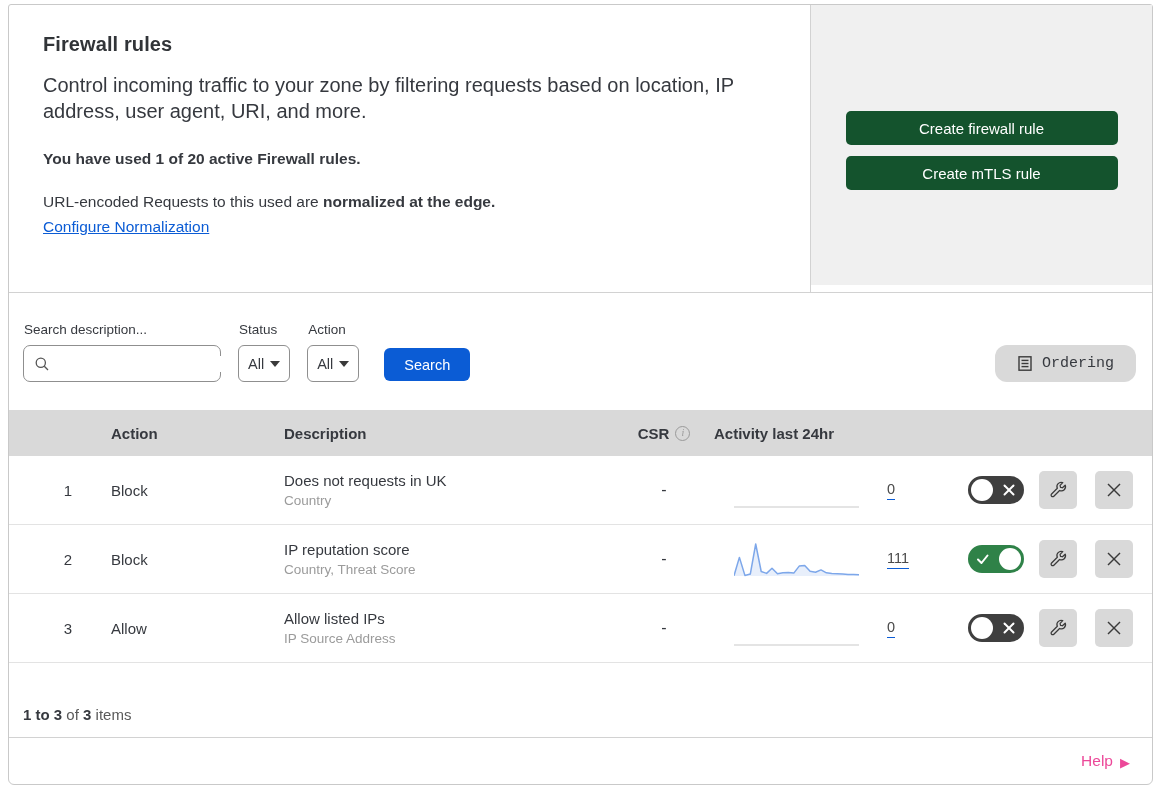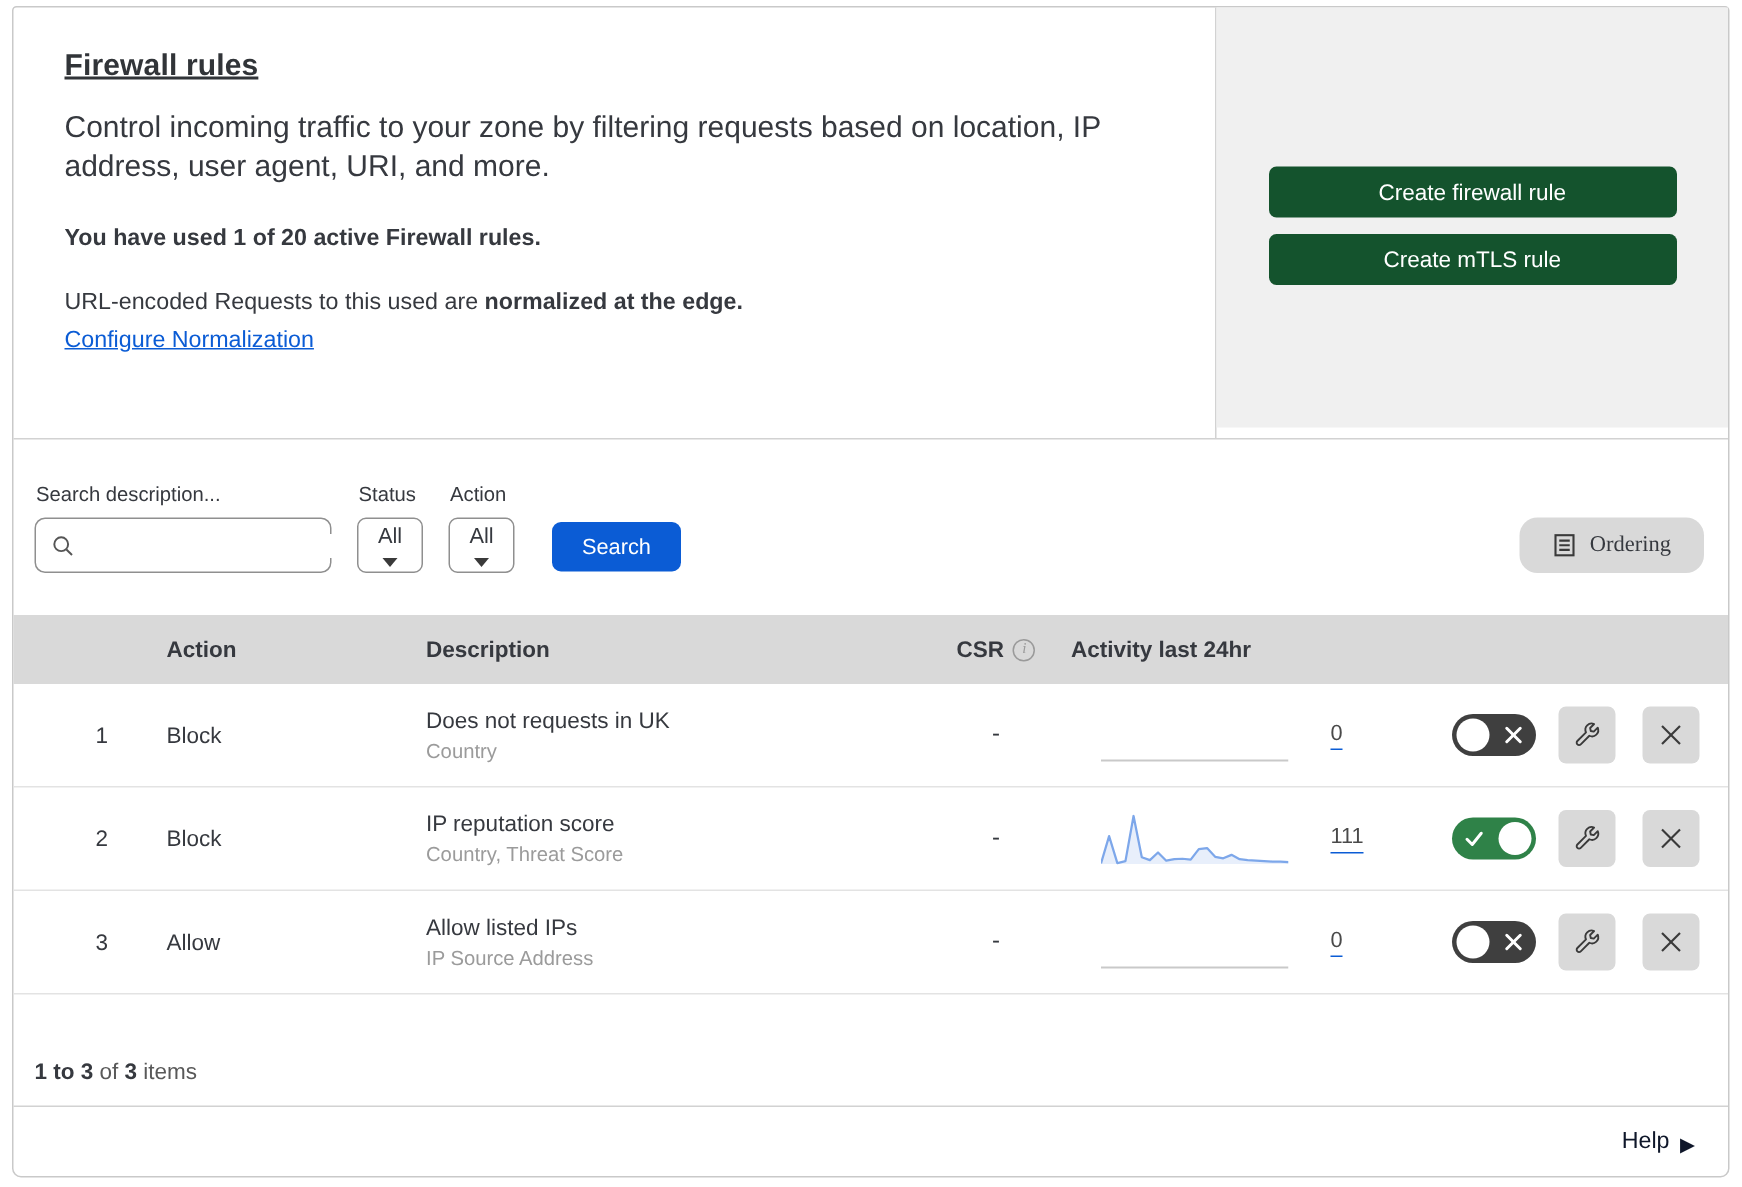--- a/index.html
+++ b/index.html
@@ -13,21 +13,21 @@
     border: 1px solid #c9c9c9;
     border-radius: 3px 3px 6px 6px;
     background: #fff;
     display: flex;
     flex-direction: column;
   }
 
   
   .top { display: flex; height: 289px; border-bottom: 1px solid #d2d2d2; }
   .intro { flex: 1; border-right: 1px solid #d2d2d2; padding: 28px 40px 0 34px; }
-  .intro h1 { font-size: 20px; font-weight: 600; letter-spacing: .1px; color: #313438; text-decoration: underline; }
+  .intro h1 { font-size: 20px; font-weight: 600; letter-spacing: .1px; color: #313438; }
   .intro .descr { margin-top: 16px; font-size: 20px; line-height: 26px; max-width: 720px; }
   .intro .usage { margin-top: 26px; font-size: 15.5px; font-weight: 700; }
   .intro .norm { margin-top: 25px; font-size: 15.5px; }
   .intro .norm b { font-weight: 700; }
   .link { color: #0b5cd5; text-decoration: underline; cursor: pointer; }
   .intro .norm-link { display: inline-block; margin-top: 7px; font-size: 15.5px; }
 
   .side-panel { width: 341px; background: #f0f0f0; margin-bottom: 7px; padding-top: 106px; }
   .btn-primary {
     display: block; width: 272px; height: 34px; margin: 0 auto 11px auto;
@@ -40,32 +40,32 @@
   .fgroup { display: flex; flex-direction: column; margin-right: 17px; }
   .flabel { font-size: 13.5px; color: #36393f; margin-bottom: 8px; padding-left: 1px; }
   .search-box {
     width: 198px; height: 37px; border: 1px solid #8f8f8f; border-radius: 7px;
     display: flex; align-items: center; padding: 0 10px; background: #fff;
   }
   .search-box input { border: none; outline: none; flex: 1; font-size: 14px; margin-left: 8px; font-family: "Liberation Sans", sans-serif; }
   .select-box {
     min-width: 44px; height: 37px; border: 1px solid #8f8f8f; border-radius: 6px;
     display: flex; align-items: center; justify-content: center; gap: 6px;
-    padding: 0 9px; background: #fff; font-size: 14.5px; cursor: pointer; flex-direction: column;
+    padding: 0 9px; background: #fff; font-size: 14.5px; cursor: pointer;
   }
   .caret-down { width: 0; height: 0; border-left: 5px solid transparent; border-right: 5px solid transparent; border-top: 6px solid #3a3a3a; display: inline-block; }
   .btn-search {
     height: 33px; padding: 0 20px; margin-left: 8px; margin-bottom: 1px;
     background: #0b5cd5; color: #fff; border: none; border-radius: 6px;
     font-size: 14.5px; font-family: "Liberation Sans", sans-serif; cursor: pointer;
   }
   .btn-ordering {
     margin-left: auto; height: 37px; padding: 0 22px;
     background: #d9d9d9; color: #36393f; border: none; border-radius: 12px;
-    font-size: 15px; font-family: Liberation Serif, serif; cursor: pointer;
+    font-size: 15px; font-family: Liberation Mono, monospace; cursor: pointer;
     display: flex; align-items: center; gap: 9px;
   }
 
   
   .tgrid { display: grid; grid-template-columns: 70px 205px 330px 100px 1fr 240px; align-items: center; }
   .thead { background: #d9d9d9; height: 46px; font-weight: 700; font-size: 15px; color: #36393f; }
   .cell-action { padding-left: 32px; }
   .cell-csr { text-align: center; display: flex; align-items: center; justify-content: center; gap: 6px; }
   .info-badge {
     width: 15px; height: 15px; border: 1px solid #9a9a9a; border-radius: 50%;
@@ -102,21 +102,21 @@
   .iconbtn.edit { margin-left: 15px; }
   .iconbtn.del  { margin-left: 18px; }
 
   
   .tfooter { height: 74px; padding: 43px 0 0 14px; font-size: 15px; color: #595959; }
   .tfooter b { color: #36393f; font-weight: 700; }
   .help-bar {
     margin-top: auto; height: 47px; border-top: 1px solid #d2d2d2;
     display: flex; align-items: center; justify-content: flex-end; padding-right: 22px;
   }
-  .help-link { color: #0f172a; font-size: 15.5px; text-decoration: none; cursor: pointer; display: flex; align-items: flex-end; gap: 7px; }
+  .help-link { color: #ec4899; font-size: 15.5px; text-decoration: none; cursor: pointer; display: flex; align-items: flex-end; gap: 7px; }
   .help-arrow { font-size: 13px; }
 </style>
 </head>
 <body>
 
 <div class="card">
 
   <div class="top">
     <div class="intro">
       <h1>Firewall rules</h1>

